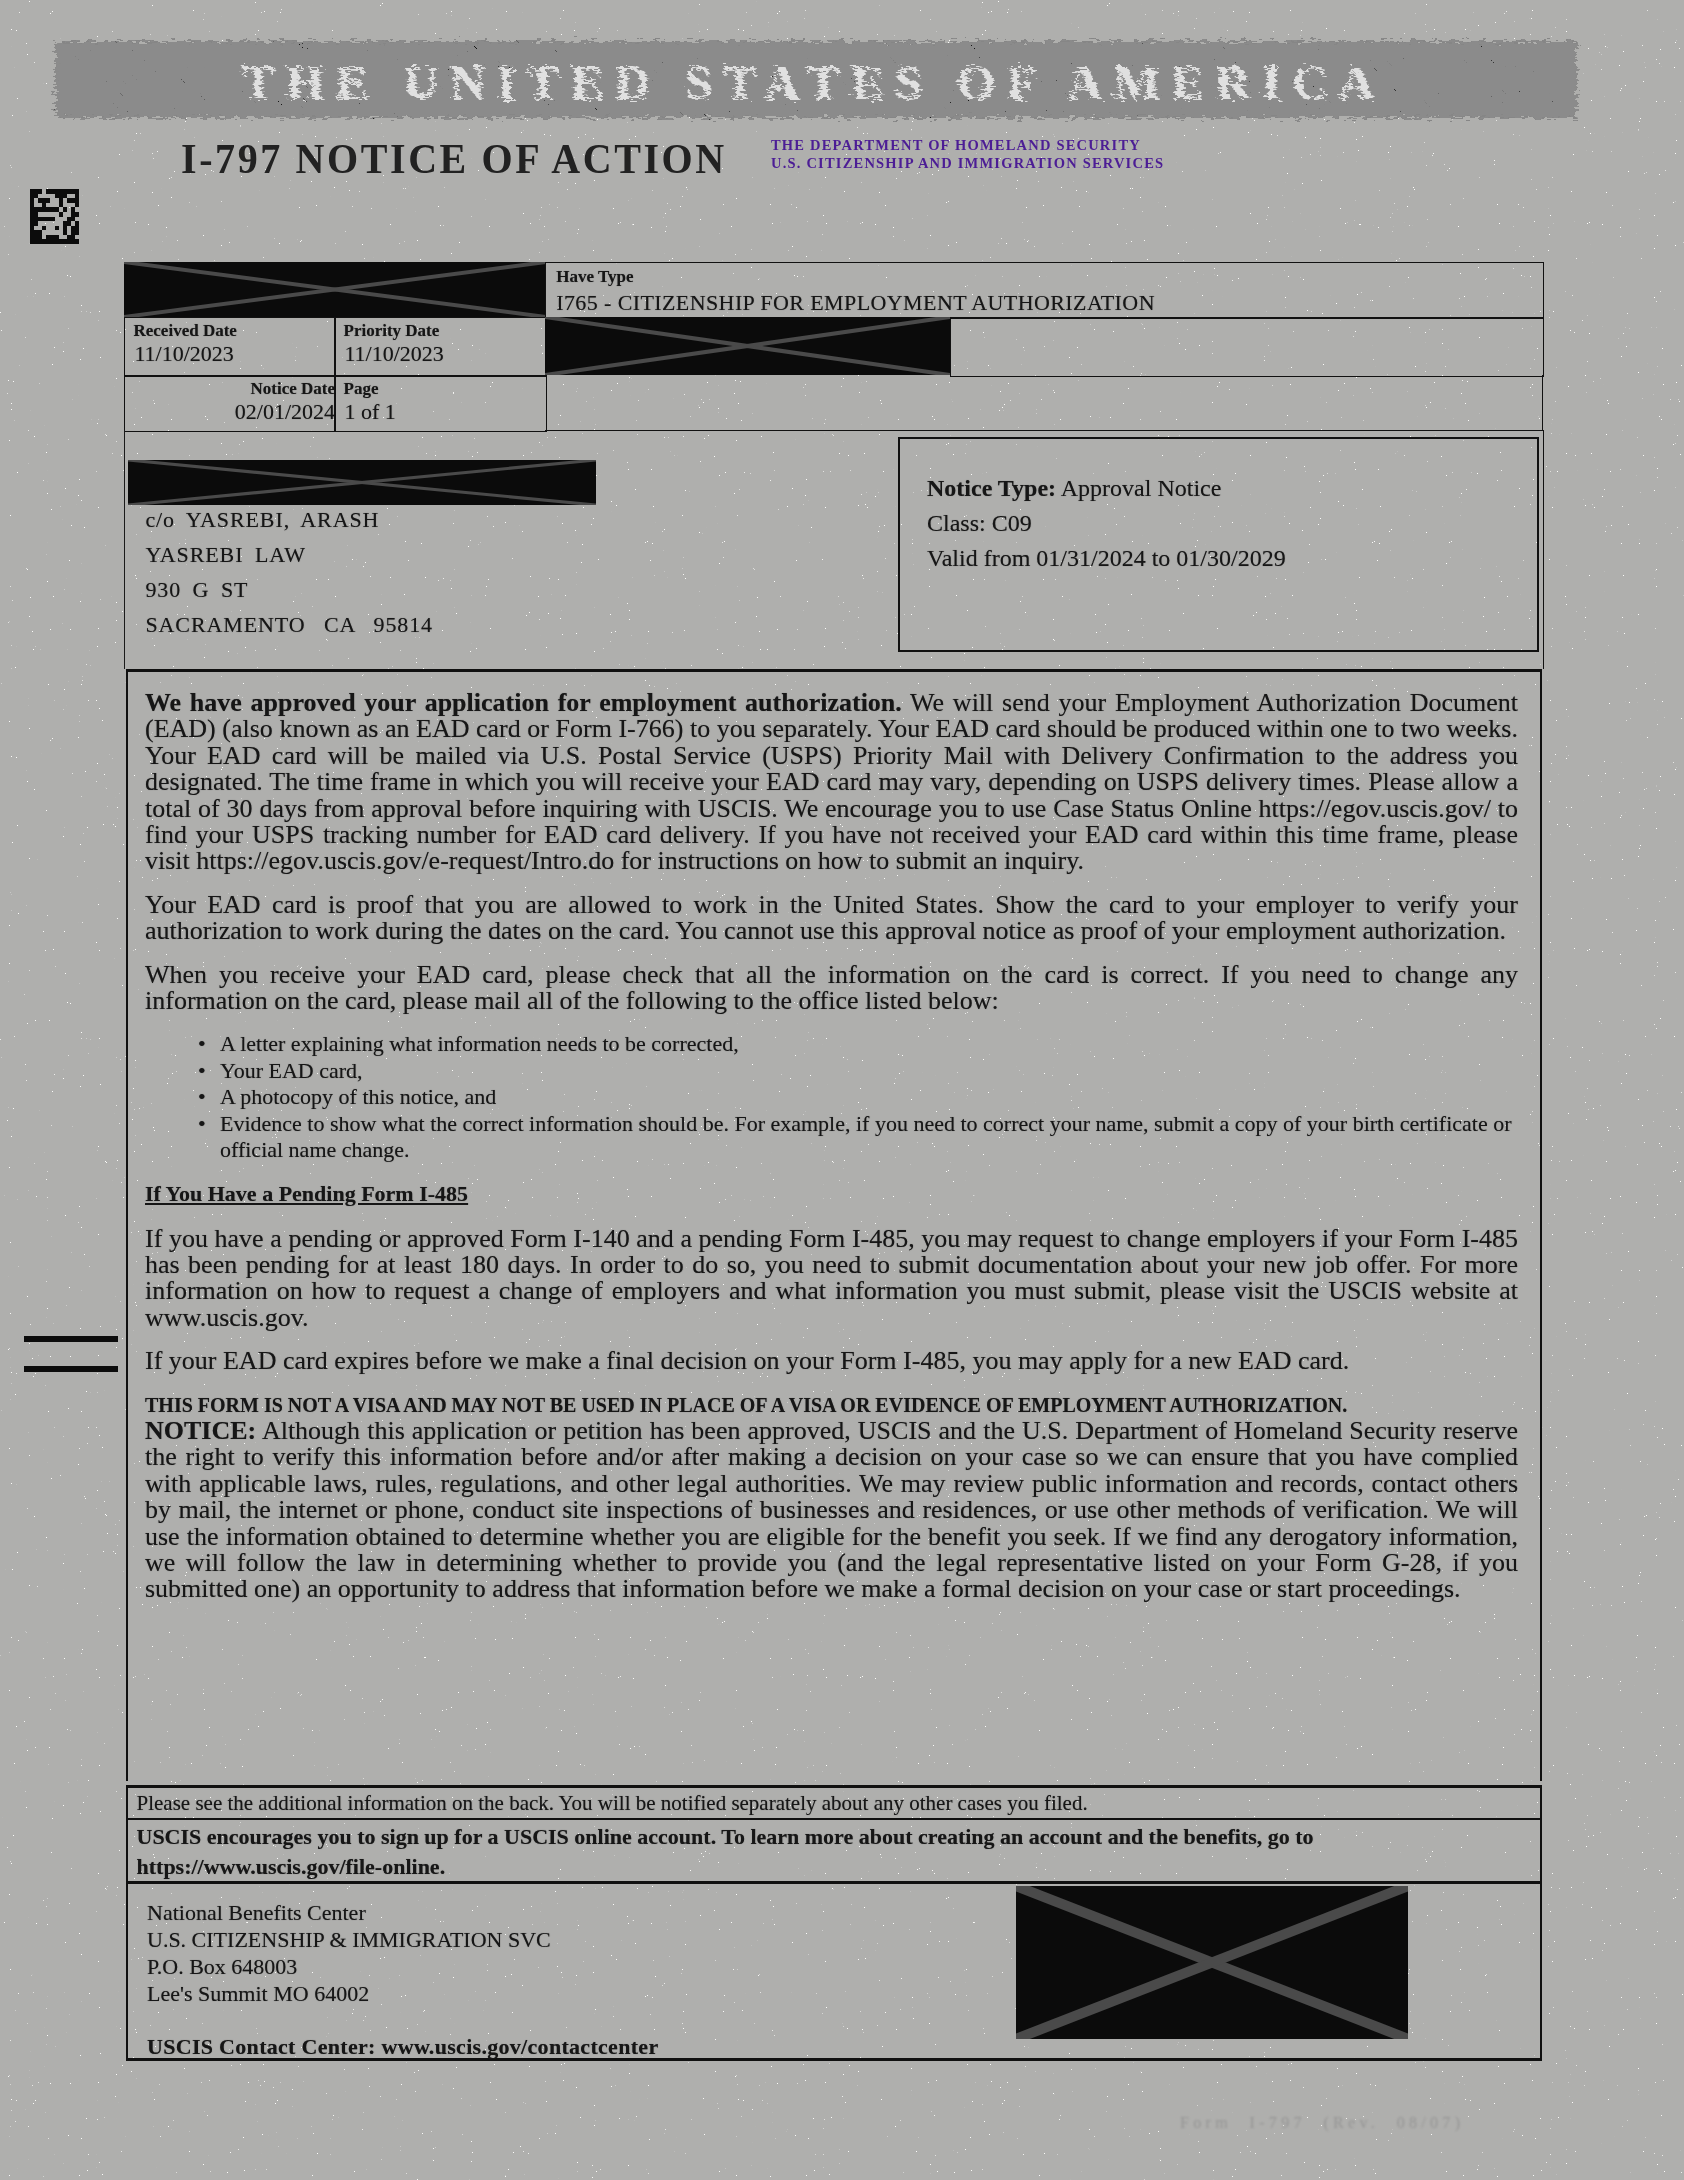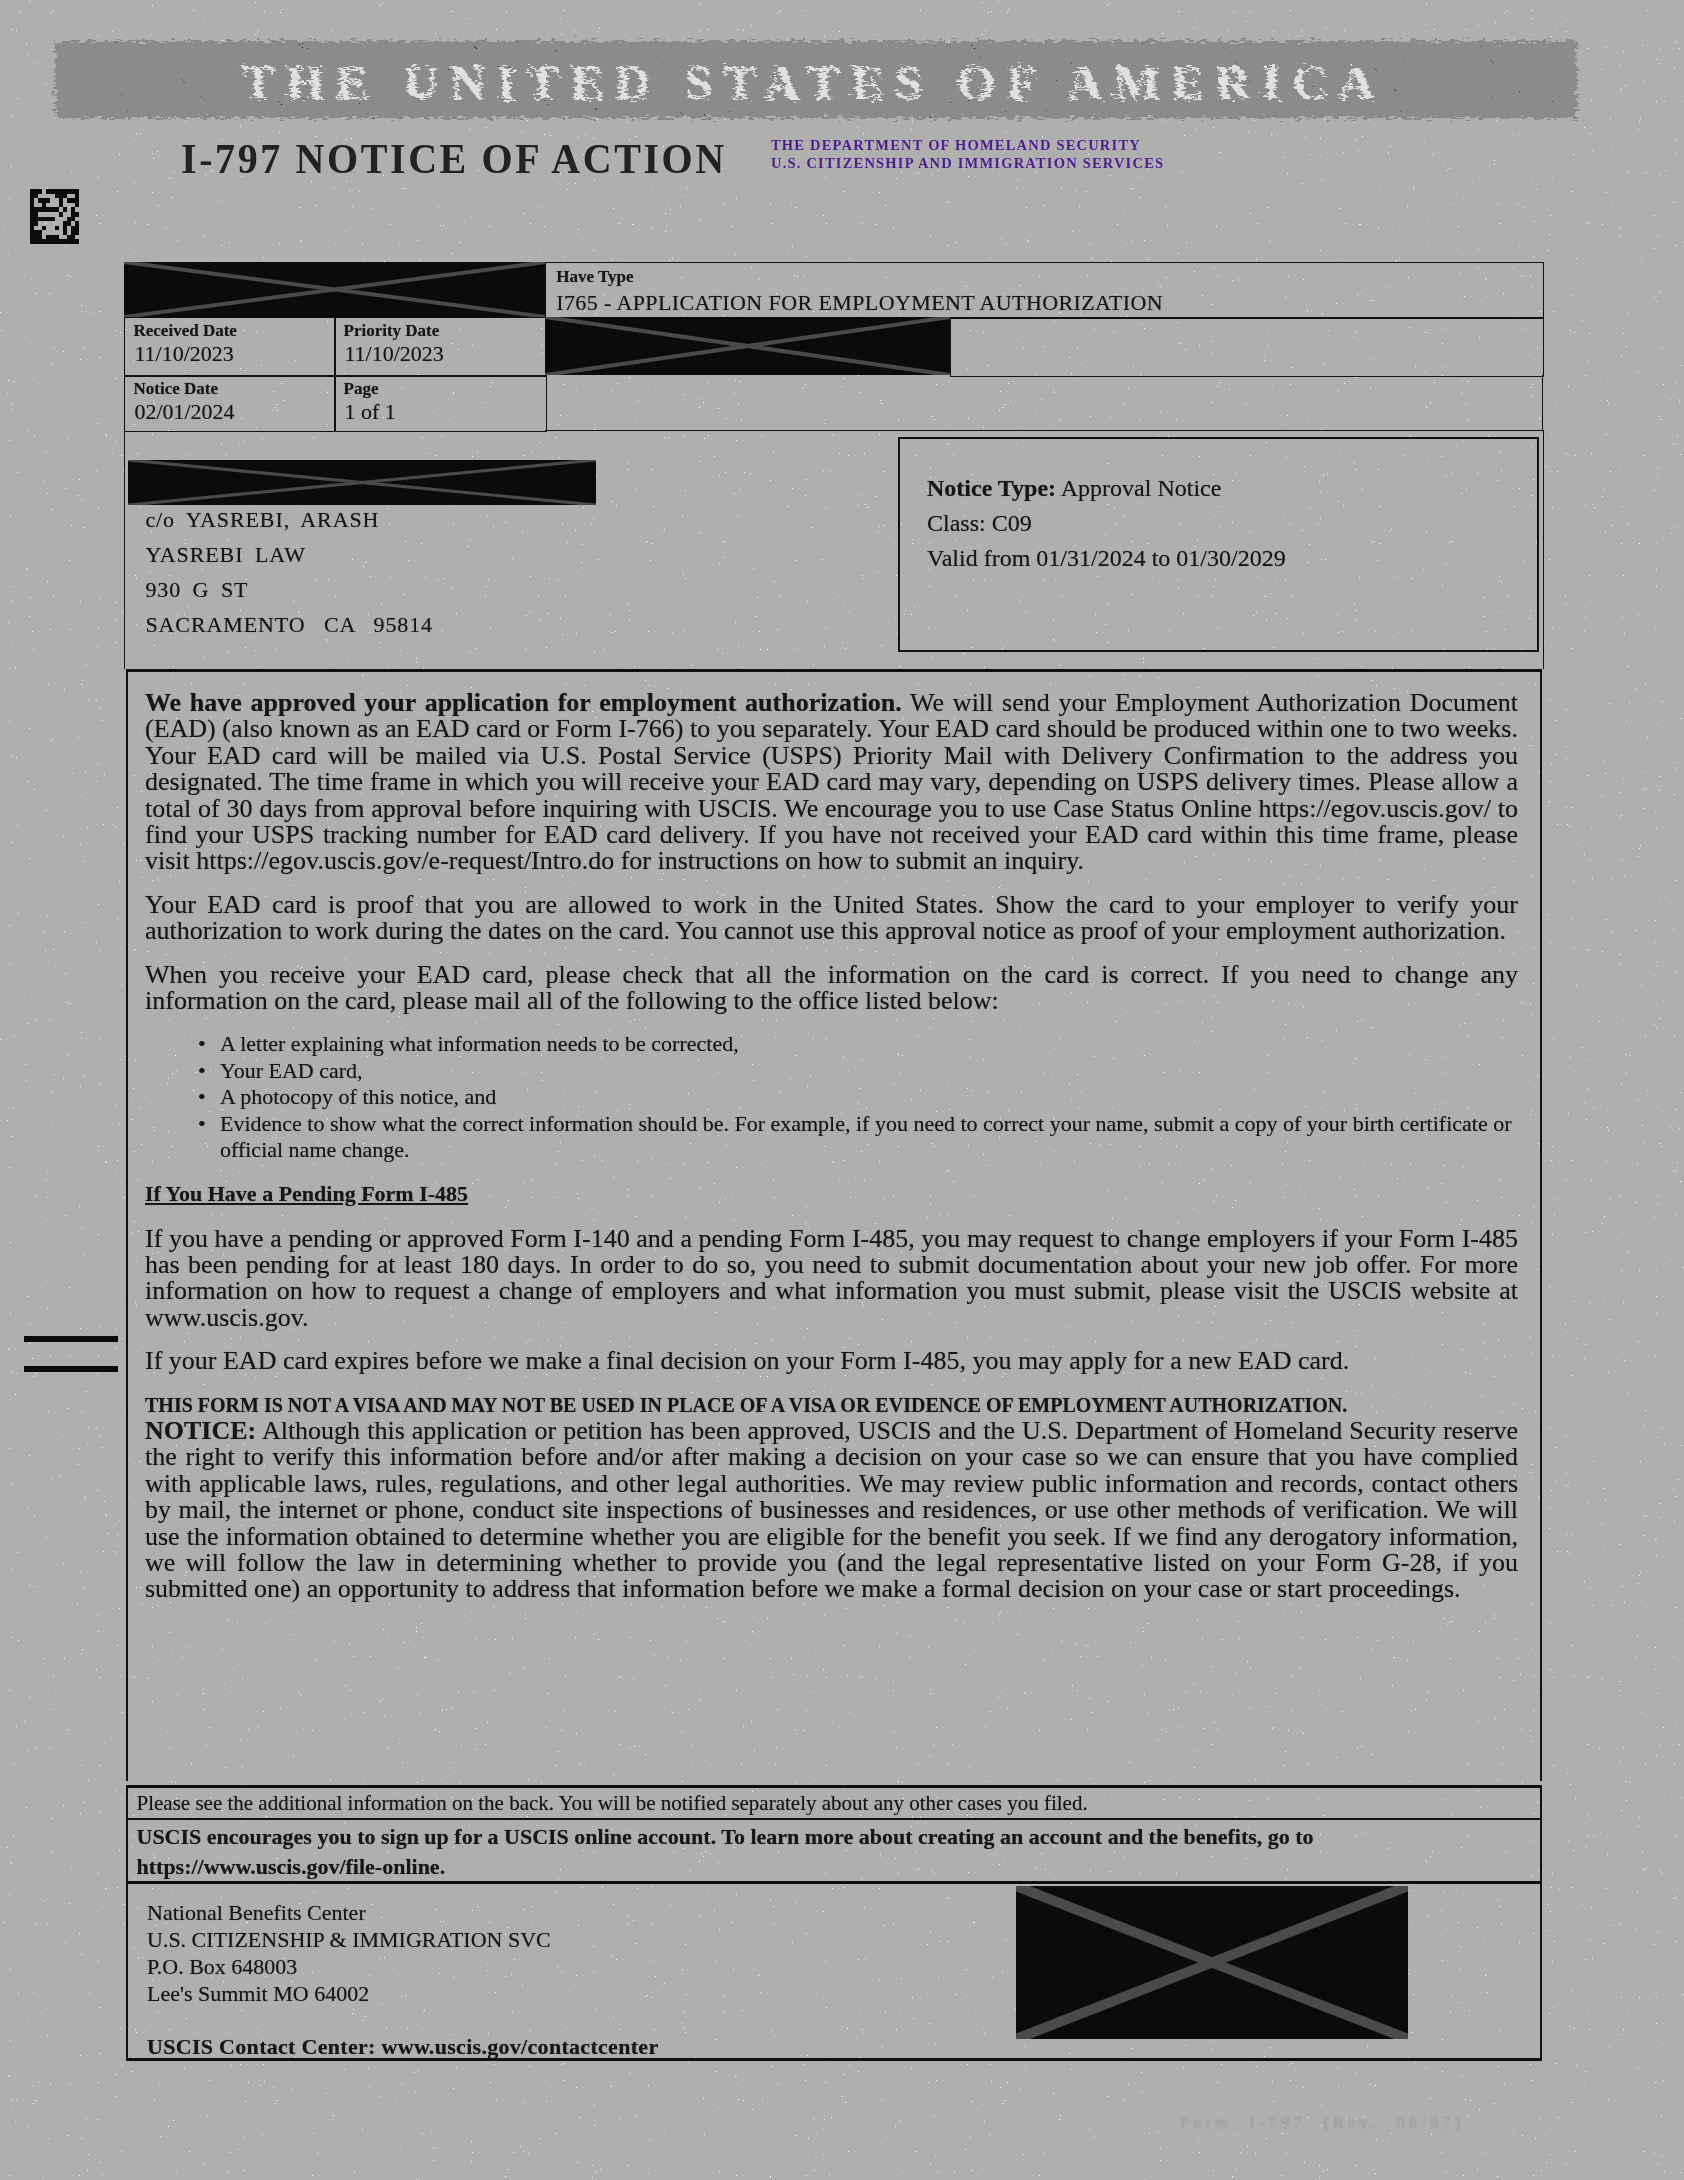--- a/index.html
+++ b/index.html
@@ -245,40 +245,40 @@
     </div>
 
   <div class="abs redact" style="left:124px;top:262px;width:422px;height:55px;">
     <svg preserveAspectRatio="none" viewBox="0 0 100 100">
         <line x1="0" y1="0" x2="100" y2="100"></line>
         <line x1="0" y1="100" x2="100" y2="0"></line>
       </svg>
   </div>
   <div class="cell scan" style="left:545px;top:262px;width:997px;height:55px;">
     <div class="case-label">Have Type</div>
-    <div class="case-value">I765 - APPLICATION FOR EMPLOYMENT AUTHORIZATION</div>
+    <div class="case-value">I765 - CITIZENSHIP FOR EMPLOYMENT AUTHORIZATION</div>
   </div>
 
   <div class="cell scan" style="left:124px;top:317px;width:210px;height:58px;">
     <div class="lbl">Received Date</div>
     <div class="val">11/10/2023</div>
   </div>
   <div class="cell scan" style="left:334px;top:317px;width:211px;height:58px;">
     <div class="lbl">Priority Date</div>
     <div class="val">11/10/2023</div>
   </div>
   <div class="abs redact" style="left:545px;top:317px;width:405px;height:58px;">
     <svg preserveAspectRatio="none" viewBox="0 0 100 100">
         <line x1="0" y1="0" x2="100" y2="100"></line>
         <line x1="0" y1="100" x2="100" y2="0"></line>
       </svg>
   </div>
   <div class="cell" style="left:950px;top:317px;width:592px;height:58px;"></div>
 
-  <div class="cell scan" style="left:124px;top:375px;width:210px;height:55px;">
+  <div class="cell scan" style="left:124px;top:375px;width:210px;height:55px;text-align:right;">
     <div class="lbl">Notice Date</div>
     <div class="val">02/01/2024</div>
   </div>
   <div class="cell scan" style="left:334px;top:375px;width:211px;height:55px;">
     <div class="lbl">Page</div>
     <div class="val">1 of 1</div>
   </div>
   <div class="abs" style="left:545px;top:375px;width:997px;height:55px;border-right:1.7px solid #111;border-bottom:1.7px solid #111;"></div>
 
   <div class="abs" style="left:124px;top:430px;width:1418px;height:239px;border-left:1.7px solid #1a1a1a;border-right:1.7px solid #111;">

